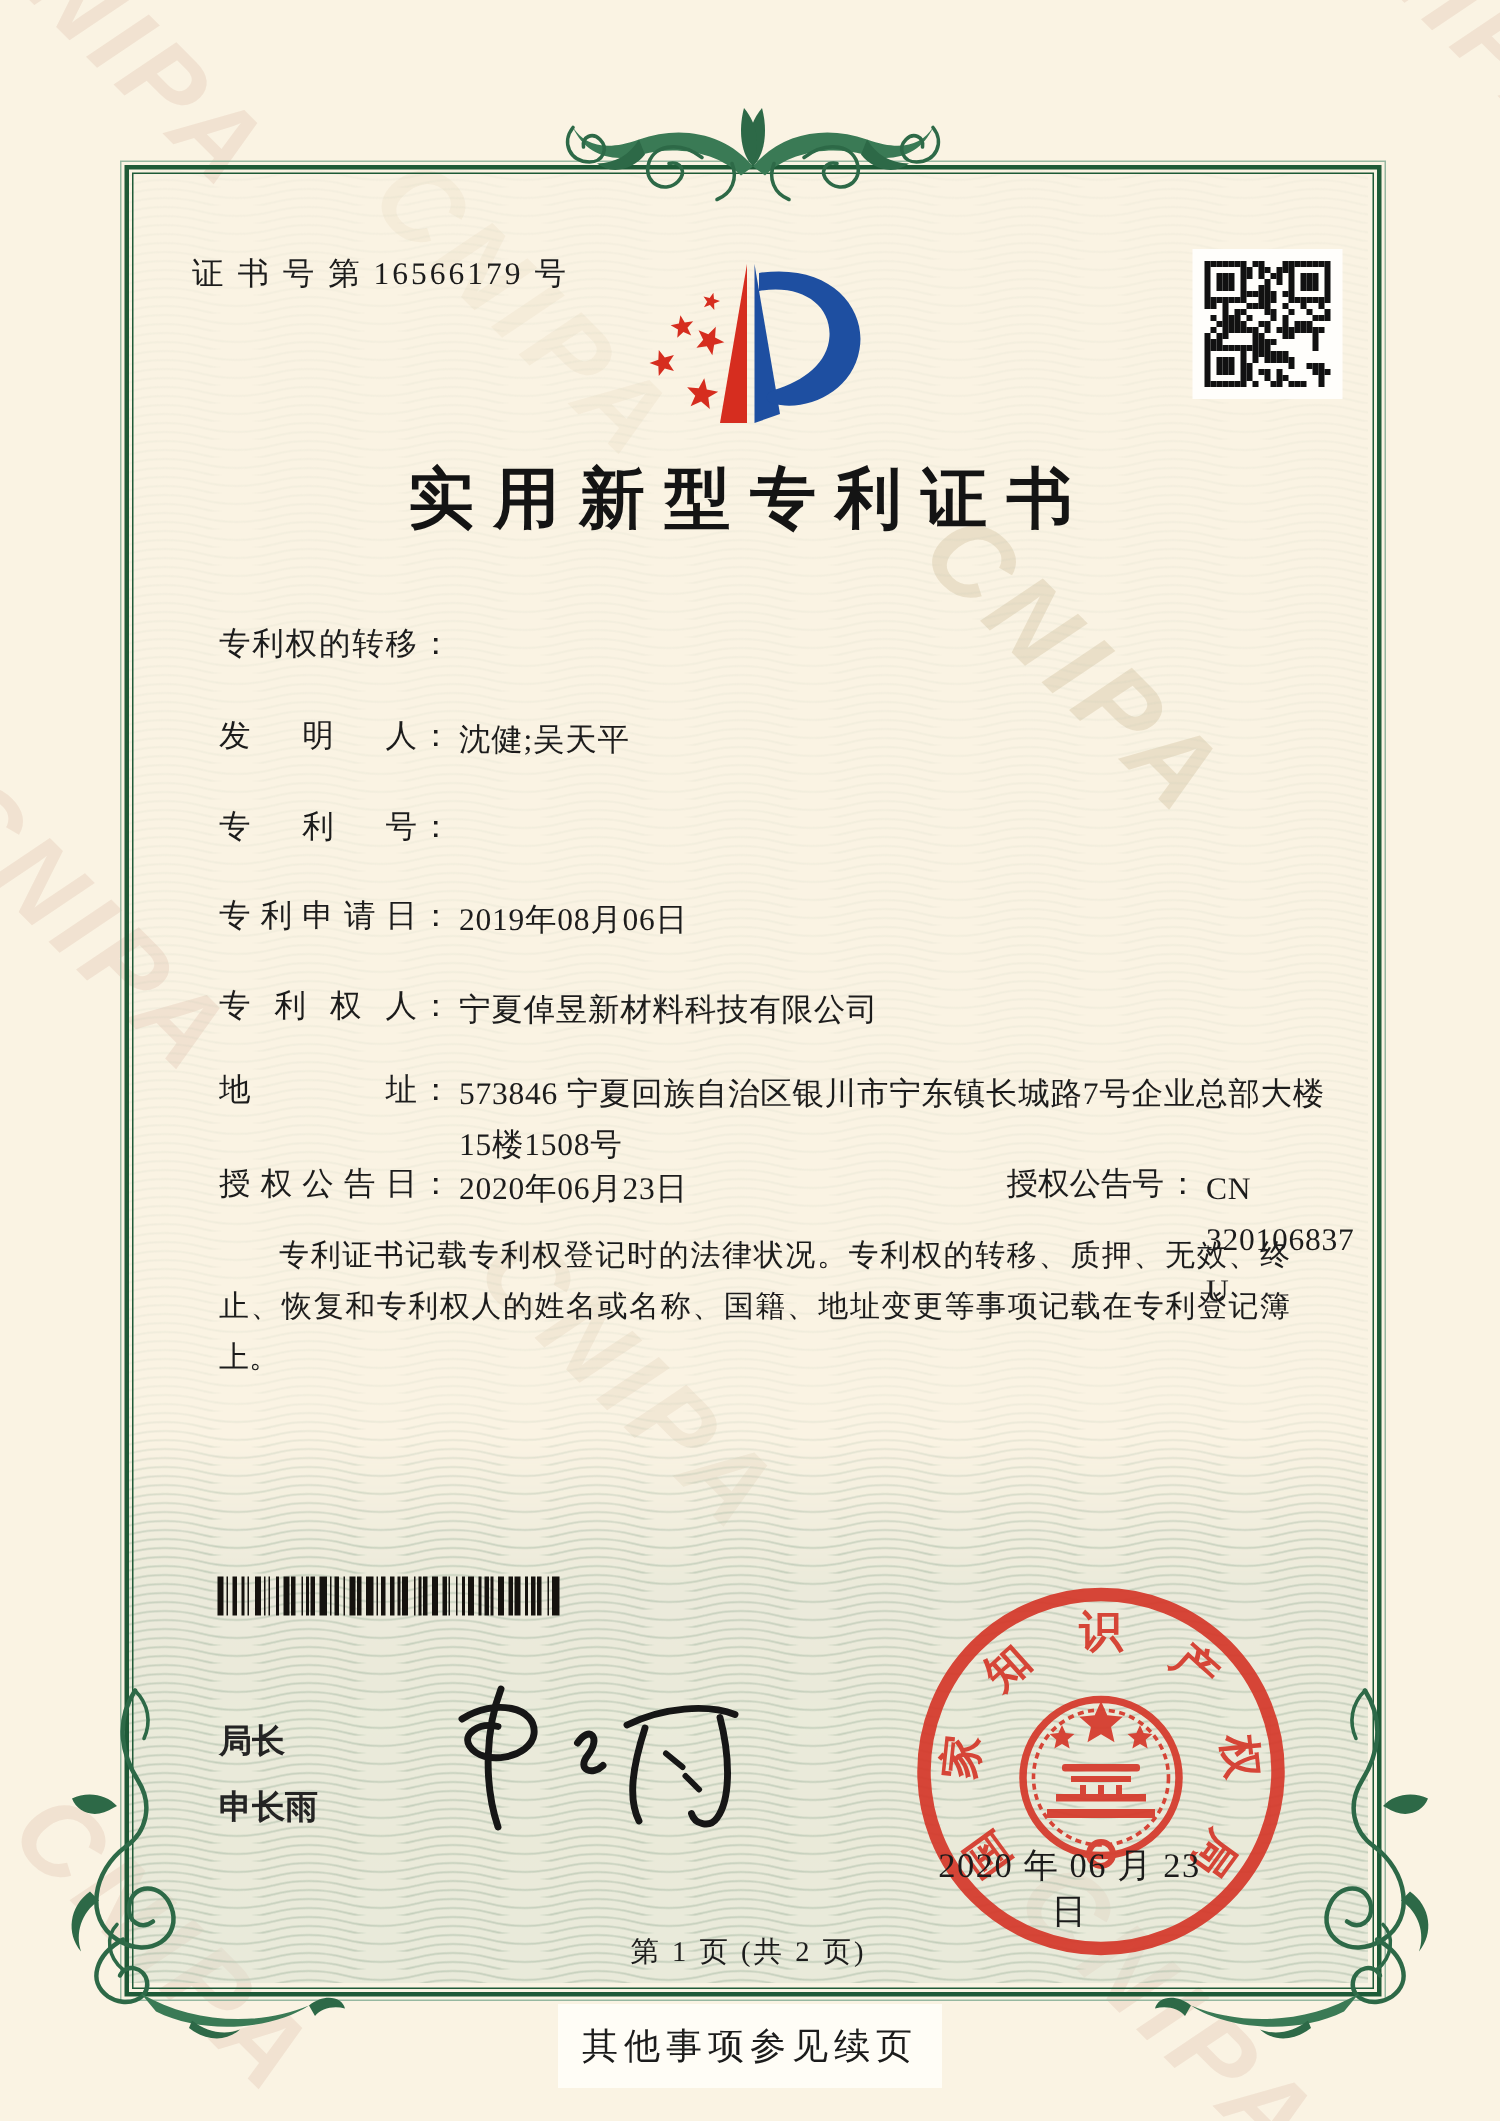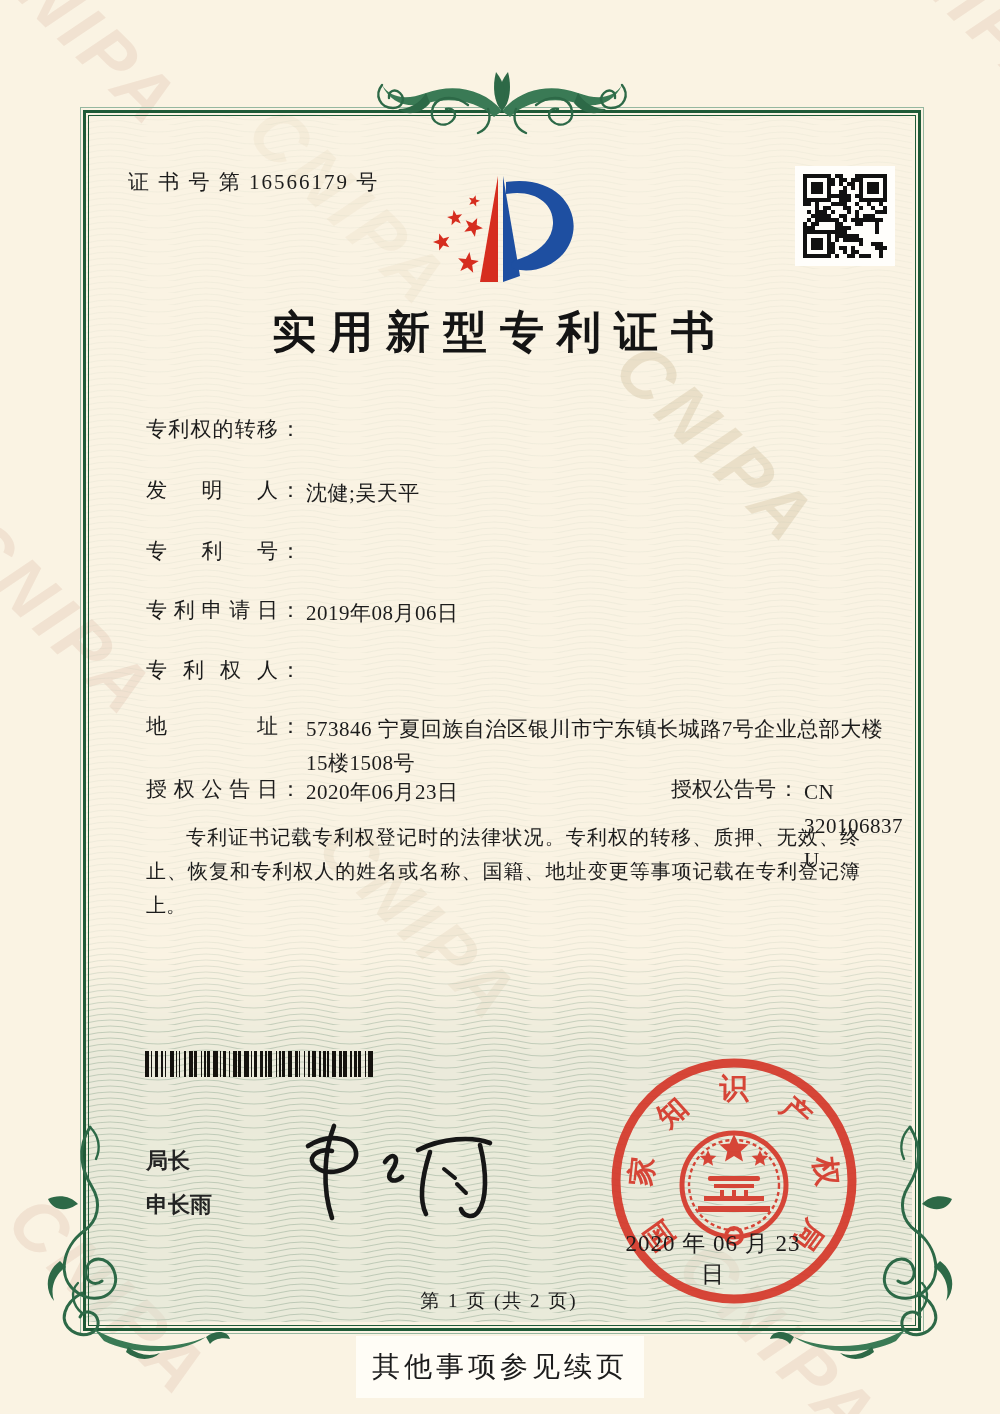--- a/index.html
+++ b/index.html
@@ -42,21 +42,21 @@
   .barcode i{background:#15120e;}
   .director{left:146px;font-size:22px;font-weight:bold;
             font-family:"Liberation Sans","DejaVu Sans",sans-serif;color:#242424;}
   .sig{left:272px;top:1112px;}
   .sealwrap{left:596px;top:1050px;}
   .sealdate{left:613px;top:1228px;width:200px;text-align:center;font-size:23px;
             letter-spacing:1px;color:#1b1b1b;}
   .pageinfo{left:83px;top:1288px;width:832px;text-align:center;font-size:19px;letter-spacing:2px;}
   .contnote{left:0;top:1336px;width:1000px;text-align:center;}
   .contnote span{display:inline-block;background:#fffdf6;padding:12px 16px;
-                 font-size:28px;letter-spacing:4px;}
+                 font-size:24px;letter-spacing:4px;}
 </style>
 </head>
 <body>
 
 <div class="page">
 
   <span class="wm pink" style="left:-45px;top:-15px">CNIPA</span>
   <span class="wm pink" style="left:845px;top:-40px">CNIPA</span>
   <span class="wm" style="left:225px;top:165px;color:rgba(205,172,140,.10)">CNIPA</span>
   <span class="wm" style="left:592px;top:402px;color:rgba(200,180,140,.30)">CNIPA</span>
@@ -397,20 +397,21 @@
       <span class="fcolon">：</span>
   </div>
   <div class="frow" style="top:596px">
     <span class="flabel">专利申请日</span>
       <span class="fcolon">：</span>
     <span class="fvalue">2019年08月06日</span>
   </div>
   <div class="frow" style="top:656px">
     <span class="flabel">专利权人</span>
       <span class="fcolon">：</span>
+    <span class="fvalue">宁夏倬昱新材料科技有限公司</span>
   </div>
   <div class="frow" style="top:712px">
     <span class="flabel">地址</span>
       <span class="fcolon">：</span>
     <span class="fvalue">573846 宁夏回族自治区银川市宁东镇长城路7号企业总部大楼15楼1508号</span>
   </div>
   <div class="frow" style="top:775px;width:740px">
     <span class="flabel">授权公告日</span>
       <span class="fcolon">：</span>
     <span class="fvalue">2020年06月23日</span>

